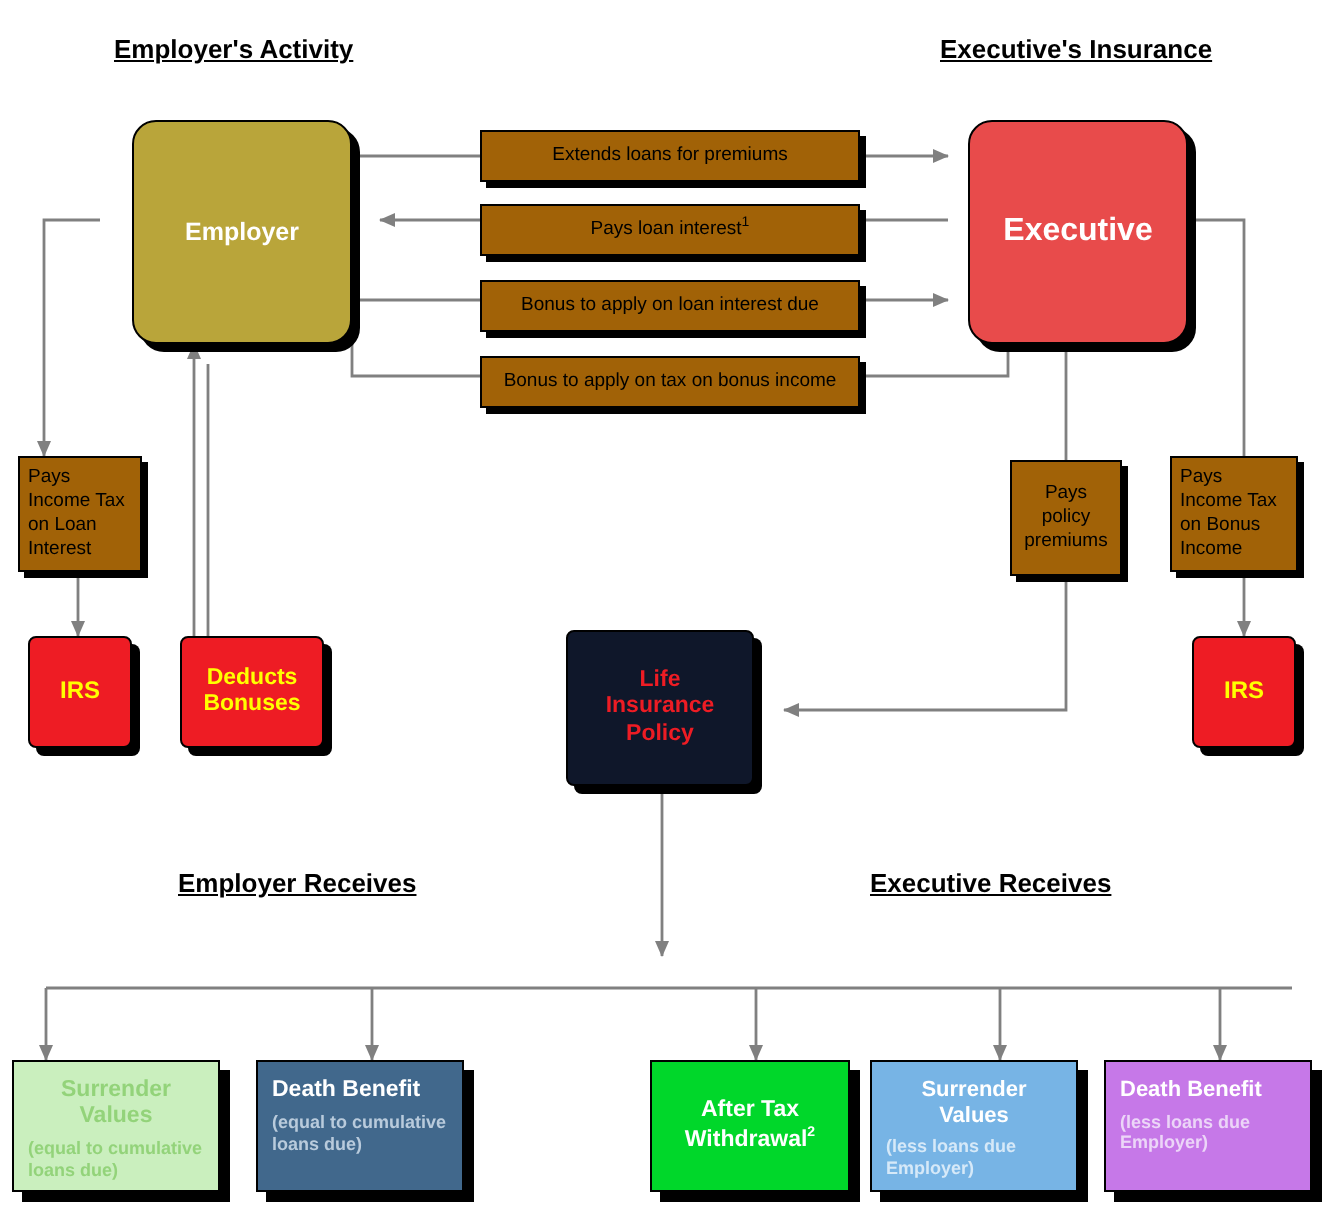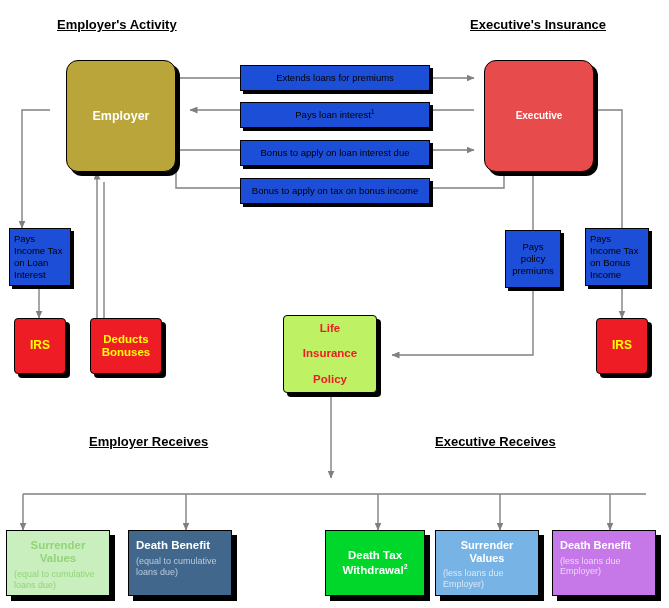--- a/index.html
+++ b/index.html
@@ -41,39 +41,39 @@
   }
   .node.round {
     border-radius: 12px;
   }
   .node.sq {
     border-radius: 4px;
   }
   .label-box {
     position: absolute;
     box-sizing: border-box;
-    background: #1d4ed8;
+    background: #a16207;
     border: 1px solid #000;
     box-shadow: 3px 3px 0 #000;
     display: flex;
     flex-direction: column;
     align-items: center;
     justify-content: center;
     text-align: center;
     font-size: 9.5px;
     color: #000;
     line-height: 1.25;
     padding: 2px 4px;
   }
   .label-box.lft {
     align-items: center;
     text-align: left;
   }
   .sub {
-    font-weight: normal;
+    font-weight: bold;
     font-size: 9px;
     line-height: 1.2;
     margin-top: 4px;
   }
   .ttl {
     font-size: 11.5px;
   }
   .ttl.small {
     font-size: 11px;
   }
@@ -136,21 +136,21 @@
       <path d="M378,494 L378,530" marker-end="url(#ah)"></path>
       <path d="M500,494 L500,530" marker-end="url(#ah)"></path>
       <path d="M610,494 L610,530" marker-end="url(#ah)"></path>
     </g>
   </svg>
 
   <div class="node round" style="left:66px; top:60px; width:110px; height:112px; background:#b9a53a; color:#ffffff; font-size:12.5px;">
     <span>Employer</span>
   </div>
 
-  <div class="node round" style="left:484px; top:60px; width:110px; height:112px; background:#e84b4b; color:#ffffff; font-size:10px;">
+  <div class="node round" style="left:484px; top:60px; width:110px; height:112px; background:#e84b4b; color:#ffffff; font-size:16px;">
     <span>Executive</span>
   </div>
 
   <div class="label-box" style="left:240px; top:65px; width:190px; height:26px;">
     <span>Extends loans for premiums</span>
   </div>
 
   <div class="label-box" style="left:240px; top:102px; width:190px; height:26px;">
     <span><span>Pays loan interest</span><sup>1</sup></span>
   </div>
@@ -177,42 +177,42 @@
 
   <div class="node sq" style="left:14px; top:318px; width:52px; height:56px; background:#ee1c24; color:#ffff00; font-size:12px;">
     <span>IRS</span>
   </div>
 
   <div class="node sq" style="left:90px; top:318px; width:72px; height:56px; background:#ee1c24; color:#ffff00; font-size:11.5px;">
     <span>Deducts</span>
     <span>Bonuses</span>
   </div>
 
-  <div class="node sq" style="left:283px; top:315px; width:94px; height:78px; background:#bef264; color:#ee1c24; font-size:11.5px;gap:12px;">
+  <div class="node sq" style="left:283px; top:315px; width:94px; height:78px; background:#0f172a; color:#ee1c24; font-size:11.5px;">
     <span>Life</span>
     <span>Insurance</span>
     <span>Policy</span>
   </div>
 
   <div class="node sq" style="left:596px; top:318px; width:52px; height:56px; background:#ee1c24; color:#ffff00; font-size:12px;">
     <span>IRS</span>
   </div>
 
   <div class="node" style="left:6px; top:530px; width:104px; height:66px; background:#caefbe; align-items:flex-start; justify-content:flex-start; padding:8px 7px; box-shadow:5px 5px 0 #000;">
     <span class="ttl" style="color:#93d37a;">Surrender Values</span>
     <span class="sub" style="color:#93d37a; text-align:left;">(equal to cumulative loans due)</span>
   </div>
 
   <div class="node" style="left:128px; top:530px; width:104px; height:66px; background:#41688c; align-items:flex-start; justify-content:flex-start; padding:8px 7px; box-shadow:5px 5px 0 #000;">
     <span class="ttl" style="color:#ffffff;">Death Benefit</span>
     <span class="sub" style="color:#b9cbdc; text-align:left;">(equal to cumulative loans due)</span>
   </div>
 
   <div class="node" style="left:325px; top:530px; width:100px; height:66px; background:#00d72a; align-items:flex-start; justify-content:center; padding:8px 7px; box-shadow:5px 5px 0 #000;">
-    <span class="ttl" style="color:#ffffff;"><span>Death Tax Withdrawal</span><sup>2</sup></span>
+    <span class="ttl" style="color:#ffffff;"><span>After Tax Withdrawal</span><sup>2</sup></span>
   </div>
 
   <div class="node" style="left:435px; top:530px; width:104px; height:66px; background:#77b4e5; align-items:flex-start; justify-content:flex-start; padding:8px 7px; box-shadow:5px 5px 0 #000;">
     <span class="ttl small" style="color:#ffffff;">Surrender Values</span>
     <span class="sub" style="color:#d6e9f8; text-align:left;">(less loans due Employer)</span>
   </div>
 
   <div class="node" style="left:552px; top:530px; width:104px; height:66px; background:#c678e8; align-items:flex-start; justify-content:flex-start; padding:8px 7px; box-shadow:5px 5px 0 #000;">
     <span class="ttl small" style="color:#ffffff;">Death Benefit</span>
     <span class="sub" style="color:#ecd5f8; text-align:left;">(less loans due Employer)</span>

